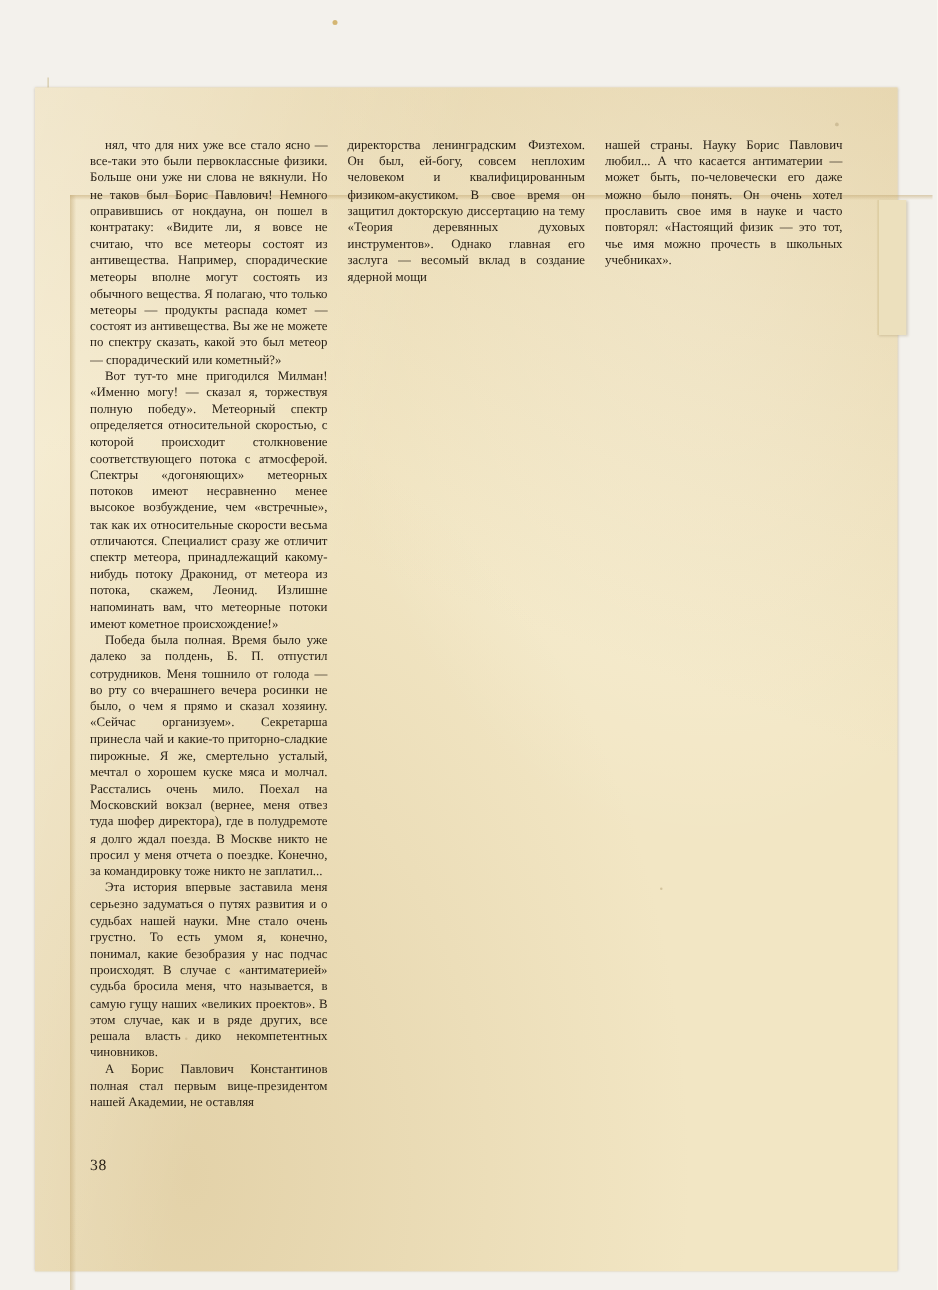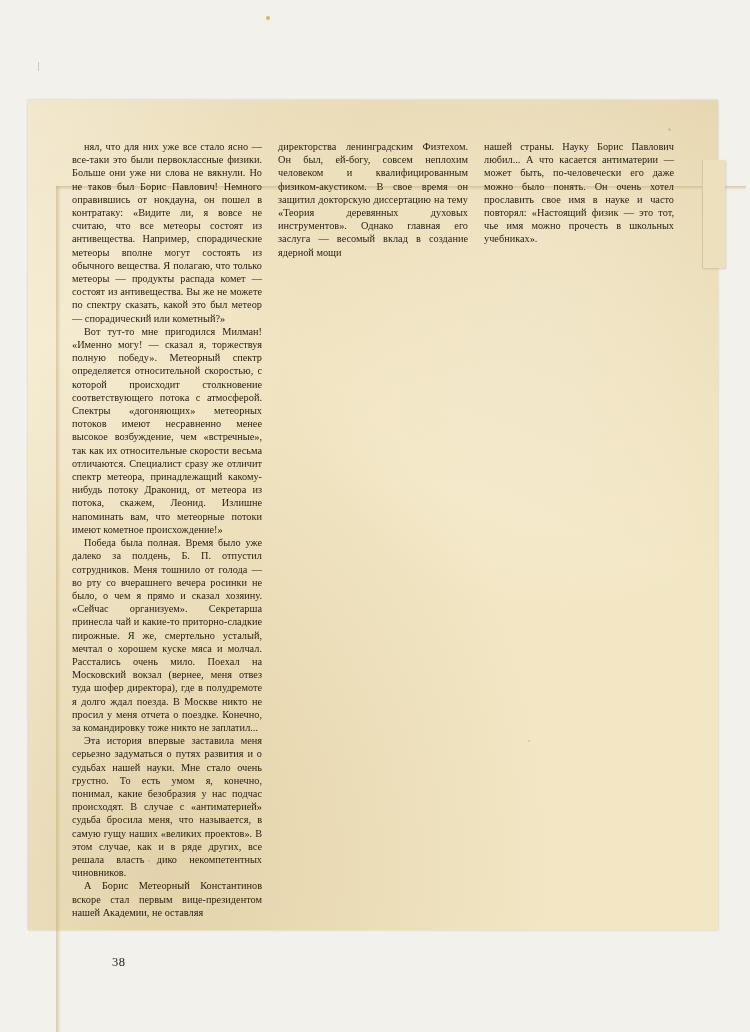--- a/index.html
+++ b/index.html
@@ -22,23 +22,23 @@
   
   .scan-bg {
     position: absolute;
     inset: 0;
     background: #f3f1ec;
   }
   
   .sheet {
     position: absolute;
     left: 28px;
-    top: 100px;
+    top: 70px;
     width: 690px;
-    height: 830px;
+    height: 947px;
     background: #f2e6c4;
     background-image:
       linear-gradient(105deg, rgba(255,255,255,0.30) 0%, rgba(255,255,255,0.0) 38%),
       linear-gradient(200deg, rgba(214,190,140,0.45) 0%, rgba(255,255,255,0.0) 45%),
       radial-gradient(ellipse at 78% 12%, rgba(255,252,238,0.55) 0%, rgba(255,252,238,0.0) 42%),
       radial-gradient(ellipse at 18% 92%, rgba(205,180,128,0.40) 0%, rgba(205,180,128,0.0) 50%);
     box-shadow: 0 0 2px rgba(120,100,60,0.35);
   }
   
   .fold {
@@ -104,21 +104,20 @@
   #col3 { left: 456px; }
 
   .page-number {
     position: absolute;
     left: 44px;
     top: 855px;
     font-size: 12.5px;
     color: #2a2218;
     font-family: "Liberation Serif", serif;
     letter-spacing: .5px;
-    margin-left: 40px;
   }
 
   
   .mark-dot {
     position: absolute;
     width: 4px;
     height: 4px;
     background: #c9a24a;
     border-radius: 50%;
     opacity: .75;
@@ -148,21 +147,21 @@
     <div class="speck" style="left:120px; top:760px; width:2px; height:2px;"></div>
     <div class="speck" style="left:500px; top:640px; width:2px; height:2px;"></div>
 
     <div class="columns">
 
       <div class="col" id="col1">
         <p>нял, что для них уже все стало ясно — все-таки это были первоклассные физики. Больше они уже ни слова не вякнули. Но не таков был Борис Павлович! Немного оправившись от нокдауна, он пошел в контратаку: «Видите ли, я вовсе не считаю, что все метеоры состоят из антивещества. Например, спорадические метеоры вполне могут состоять из обычного вещества. Я полагаю, что только метеоры — продукты распада комет — состоят из антивещества. Вы же не можете по спектру сказать, какой это был метеор — спорадический или кометный?»</p>
         <p>Вот тут-то мне пригодился Милман! «Именно могу! — сказал я, торжествуя полную победу». Метеорный спектр определяется относительной скоростью, с которой происходит столкновение соответствующего потока с атмосферой. Спектры «догоняющих» метеорных потоков имеют несравненно менее высокое возбуждение, чем «встречные», так как их относительные скорости весьма отличаются. Специалист сразу же отличит спектр метеора, принадлежащий какому-нибудь потоку Драконид, от метеора из потока, скажем, Леонид. Излишне напоминать вам, что метеорные потоки имеют кометное происхождение!»</p>
         <p>Победа была полная. Время было уже далеко за полдень, Б. П. отпустил сотрудников. Меня тошнило от голода — во рту со вчерашнего вечера росинки не было, о чем я прямо и сказал хозяину. «Сейчас организуем». Секретарша принесла чай и какие-то приторно-сладкие пирожные. Я же, смертельно усталый, мечтал о хорошем куске мяса и молчал. Расстались очень мило. Поехал на Московский вокзал (вернее, меня отвез туда шофер директора), где в полудремоте я долго ждал поезда. В Москве никто не просил у меня отчета о поездке. Конечно, за командировку тоже никто не заплатил...</p>
         <p>Эта история впервые заставила меня серьезно задуматься о путях развития и о судьбах нашей науки. Мне стало очень грустно. То есть умом я, конечно, понимал, какие безобразия у нас подчас происходят. В случае с «антиматерией» судьба бросила меня, что называется, в самую гущу наших «великих проектов». В этом случае, как и в ряде других, все решала власть дико некомпетентных чиновников.</p>
-        <p>А Борис Метеорный Константинов вскоре стал первым вице-президентом нашей Академии, не оставляя</p>
+        <p>А Борис Павлович Константинов полная стал первым вице-президентом нашей Академии, не оставляя</p>
       </div>
 
       <div class="col" id="col3">
         <p class="noindent">нашей страны. Науку Борис Павлович любил... А что касается антиматерии — может быть, по-человечески его даже можно было понять. Он очень хотел прославить свое имя в науке и часто повторял: «Настоящий физик — это тот, чье имя можно прочесть в школьных учебниках».</p>
       </div>
 
       <div class="col" id="col2">
         <p class="noindent">директорства ленинградским Физтехом. Он был, ей-богу, совсем неплохим человеком и квалифицированным физиком-акустиком. В свое время он защитил докторскую диссертацию на тему «Теория деревянных духовых инструментов». Однако главная его заслуга — весомый вклад в создание ядерной мощи</p>
       </div>
 

